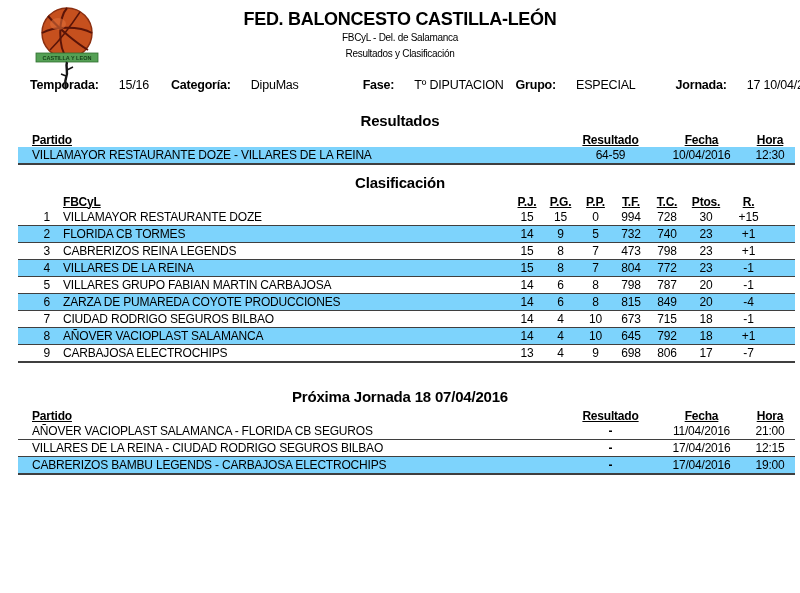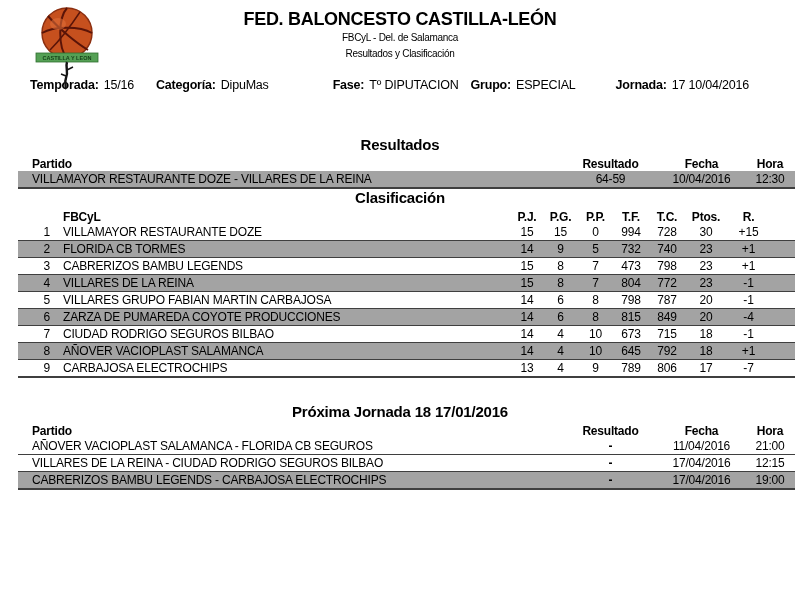--- a/index.html
+++ b/index.html
@@ -10,42 +10,42 @@
   
   .page-header{position:relative;padding-top:9px;text-align:center;}
   .logo{position:absolute;left:28px;top:4px;width:78px;height:86px;}
   .main-title{font-size:18px;font-weight:bold;letter-spacing:-0.3px;line-height:21px;}
   .sub-title{font-size:10px;font-weight:normal;letter-spacing:-0.3px;line-height:16px;}
   .info-bar{
     display:flex;align-items:baseline;margin:16px 0 0 30px;
     font-size:12.5px;letter-spacing:-0.2px;white-space:nowrap;
   }
   .info-bar b{font-weight:bold;}
-  .info-bar .val{margin-left:5px;font-weight:normal;}
+  .info-bar .val{margin-left:20px;font-weight:normal;}
   .g-cat{margin-left:22px;}
   .g-fase{margin-left:64px;}
   .g-grupo{margin-left:12px;}
   .g-jornada{margin-left:40px;}
   
   .section-title{
     text-align:center;font-size:15px;font-weight:bold;letter-spacing:-0.2px;
   }
-  .t-res{margin-top:44px;}
-  .t-cla{margin-top:0;}
+  .t-res{margin-top:20px;}
+  .t-cla{margin-top:9px;}
   .t-prox{margin-top:25px;}
   table.data-table{
     width:777px;margin-left:18px;margin-top:3px;border-collapse:collapse;
     table-layout:fixed;font-size:12px;letter-spacing:-0.2px;
   }
-  .data-table th{font-weight:bold;padding:0;height:15px;vertical-align:middle;}
+  .data-table th{font-weight:bold;padding:0;height:15px;vertical-align:middle;text-decoration:underline;}
   .data-table td{padding:0;height:16px;line-height:16px;vertical-align:middle;
     overflow:hidden;white-space:nowrap;}
   .data-table tr.data td{border-bottom:1px solid #3f3f3f;}
   .data-table tr.data:last-child td{border-bottom:2px solid #3f3f3f;}
-  .data-table tr.alt td{background:#a3a3a3;}
+  .data-table tr.alt td{background:#7dd3fc;}
   th.partido, td.partido{text-align:left;padding-left:14px;}
   th.c, td.c{text-align:center;}
   th.pos, td.pos{text-align:right;padding-right:6px;}
   th.team, td.team{text-align:left;padding-left:7px;}
   th.r, td.r{text-align:center;padding-right:24px;}
   .dash{font-weight:bold;}
 </style>
 </head>
 <body>
 
@@ -141,21 +141,21 @@
     <td class="c">14</td>
     <td class="c">9</td>
     <td class="c">5</td>
     <td class="c">732</td>
     <td class="c">740</td>
     <td class="c">23</td>
     <td class="r">+1</td>
   </tr>
   <tr class="data">
     <td class="pos">3</td>
-    <td class="team">CABRERIZOS BAMBU LEGENDS</td>
+    <td class="team">CABRERIZOS REINA LEGENDS</td>
     <td class="c">15</td>
     <td class="c">8</td>
     <td class="c">7</td>
     <td class="c">473</td>
     <td class="c">798</td>
     <td class="c">23</td>
     <td class="r">+1</td>
   </tr>
   <tr class="data alt">
     <td class="pos">4</td>
@@ -211,29 +211,29 @@
     <td class="c">792</td>
     <td class="c">18</td>
     <td class="r">+1</td>
   </tr>
   <tr class="data">
     <td class="pos">9</td>
     <td class="team">CARBAJOSA ELECTROCHIPS</td>
     <td class="c">13</td>
     <td class="c">4</td>
     <td class="c">9</td>
-    <td class="c">789</td>
+    <td class="c">698</td>
     <td class="c">806</td>
     <td class="c">17</td>
     <td class="r">-7</td>
   </tr>
 </tbody>
   </table>
 
-<div class="section-title t-prox">Próxima Jornada  18 17/01/2016</div>
+<div class="section-title t-prox">Próxima Jornada  18 07/04/2016</div>
 <table class="data-table">
   <colgroup>
       <col style="width:545px">
       <col style="width:95px">
       <col style="width:87px">
       <col style="width:50px">
     </colgroup>
   <tbody>
       <tr>
     <th class="partido">Partido</th>

